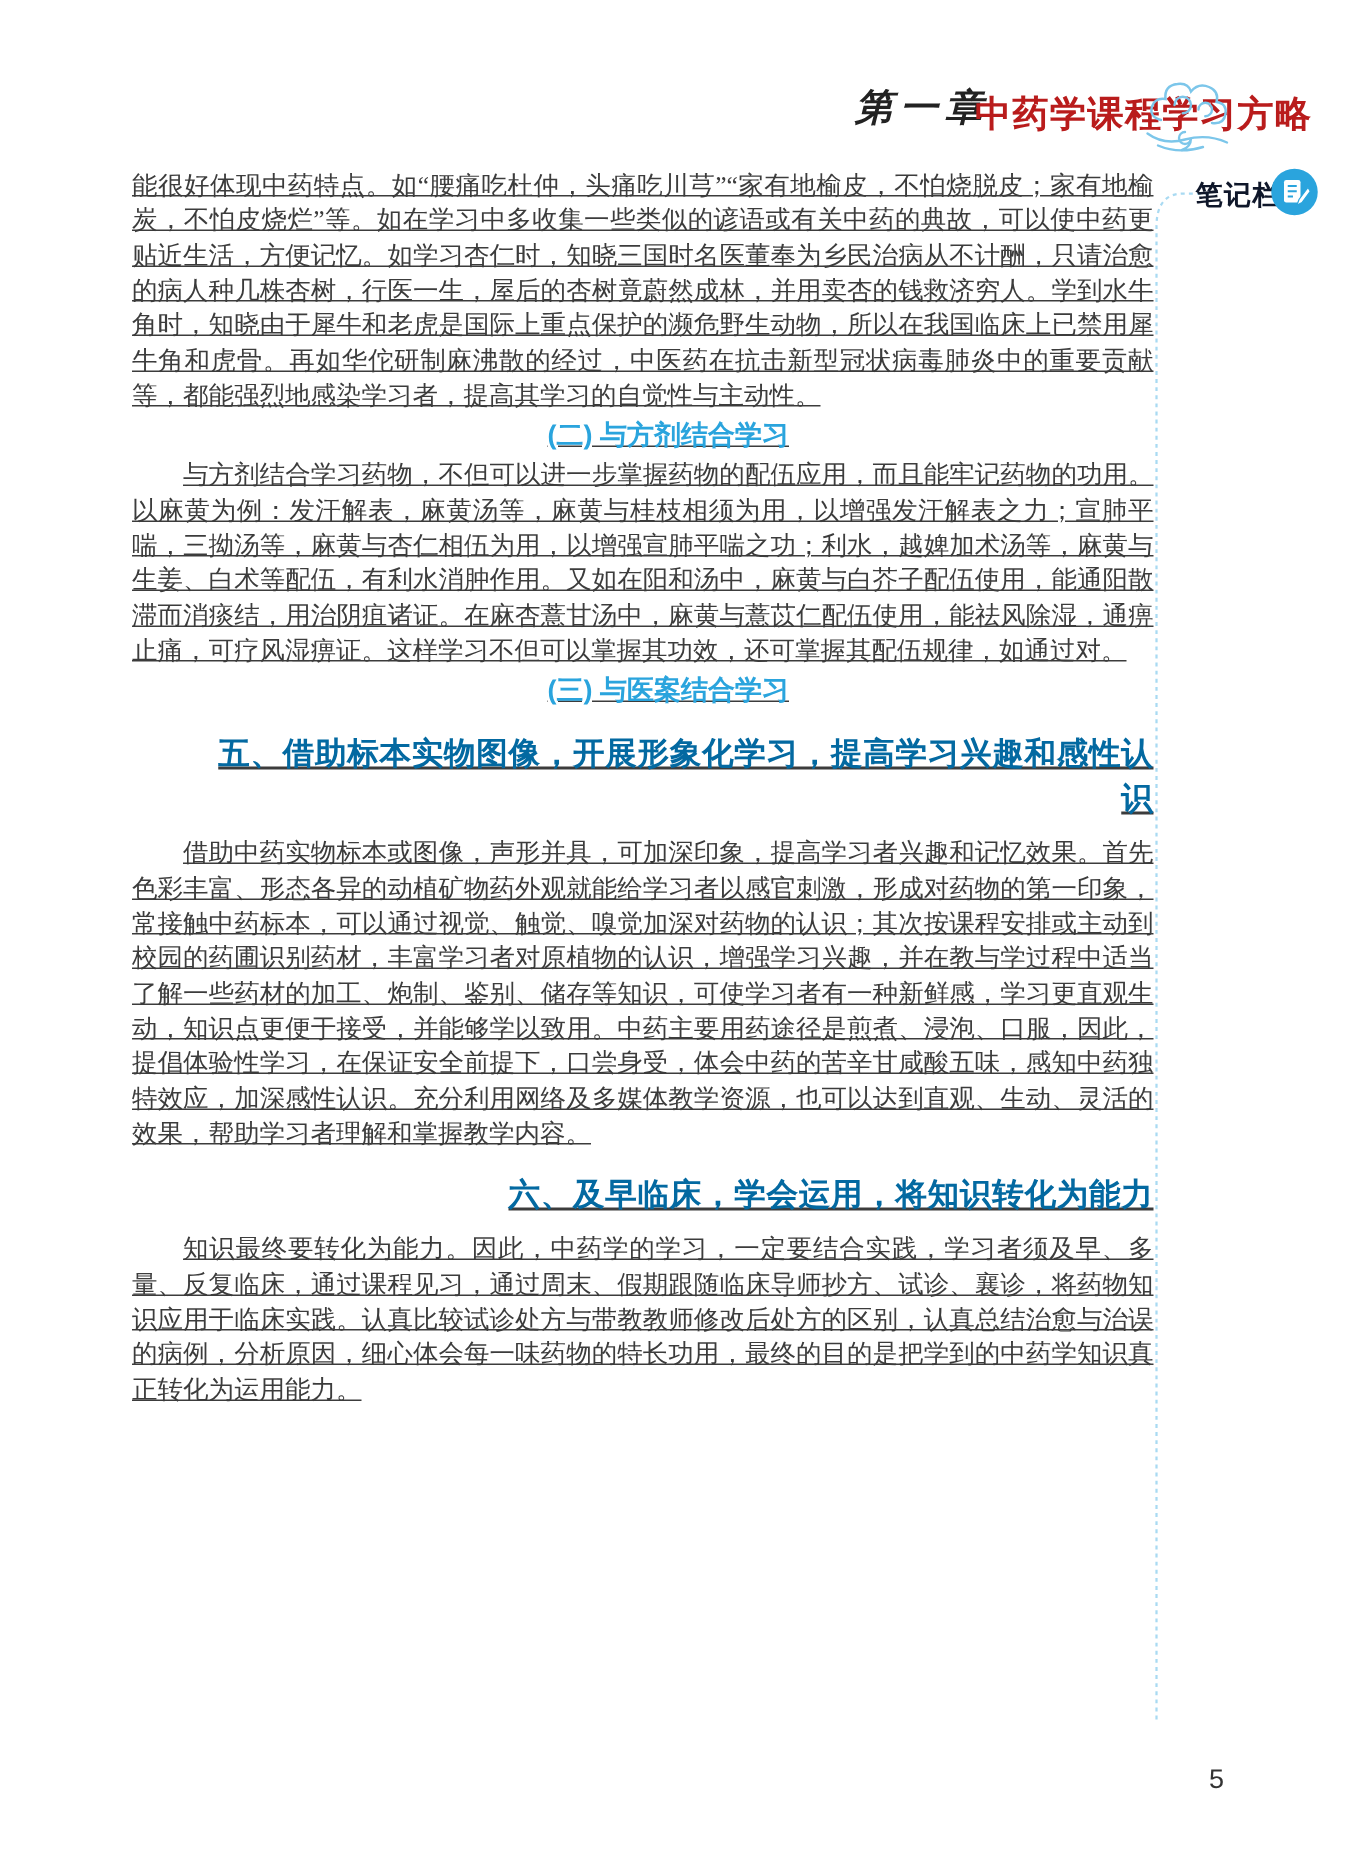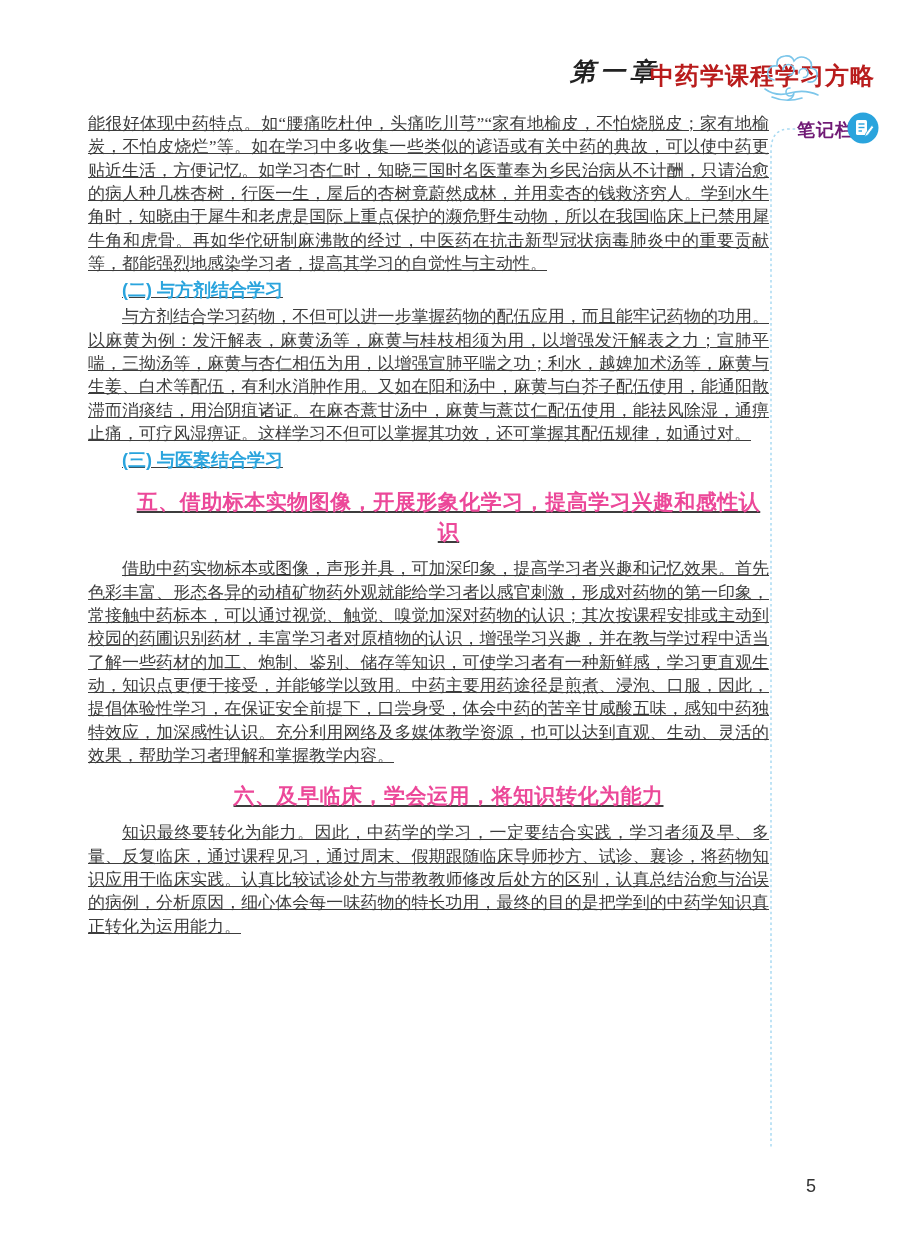--- a/index.html
+++ b/index.html
@@ -18,38 +18,38 @@
     font-family:"Liberation Sans","DejaVu Sans",sans-serif;
     font-size:24px;font-weight:bold;color:#b91c1c;
     letter-spacing:1px;white-space:nowrap;
   }
   .cloud{position:absolute;left:760px;top:44px;}
   
   .guide-svg{position:absolute;left:0;top:0;pointer-events:none;}
   .notes-label{
     position:absolute;left:797px;top:118px;
     font-family:"Liberation Sans","DejaVu Sans",sans-serif;
-    font-size:18px;font-weight:bold;color:#701a75;letter-spacing:1px;white-space:nowrap;
+    font-size:18px;font-weight:bold;color:#0f172a;letter-spacing:1px;white-space:nowrap;
   }
   .notes-icon{position:absolute;left:846px;top:111px;}
   
   .body-col{
     position:absolute;left:88px;top:112px;width:681px;
     font-size:17px;line-height:23.33px;text-align:justify;color:#3c3c3c;text-decoration:underline;
   }
   .body-col p{margin:0;text-indent:2em;}
   .body-col p.cont{text-indent:0;}
   .sub-heading{
     font-family:"Liberation Sans","DejaVu Sans",sans-serif;
     color:#2aa4dd;font-size:18px;font-weight:bold;line-height:25px;
-    margin:3px 0 2px 0;padding-left:34px;text-align:left;
+    margin:3px 0 2px 0;padding-left:34px;text-align:center;
   }
   .major-heading{
-    color:#ec4899;font-size:21px;font-weight:bold;line-height:30px;
-    margin:14px 0 10px 0;padding-left:40px;text-align:center;letter-spacing:0.5px;
+    color:#0369a1;font-size:21px;font-weight:bold;line-height:30px;
+    margin:14px 0 10px 0;padding-left:40px;text-align:right;letter-spacing:0.5px;
   }
   .page-number{
     position:absolute;left:806px;top:1176px;
     font-family:"Liberation Sans","DejaVu Sans",sans-serif;
     font-size:18px;color:#333;
   }
 </style>
 </head>
 <body>
 

